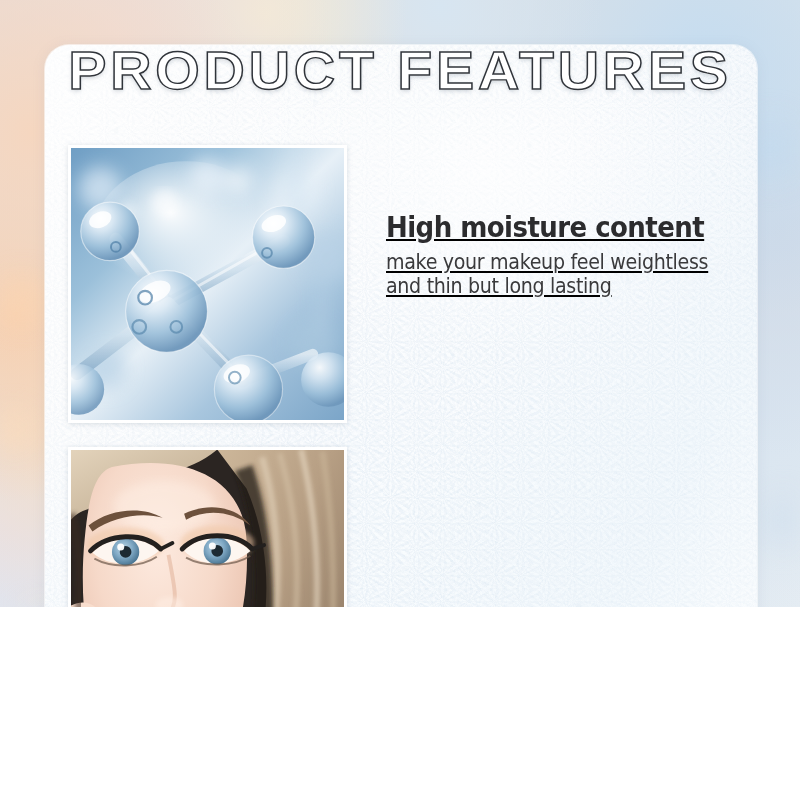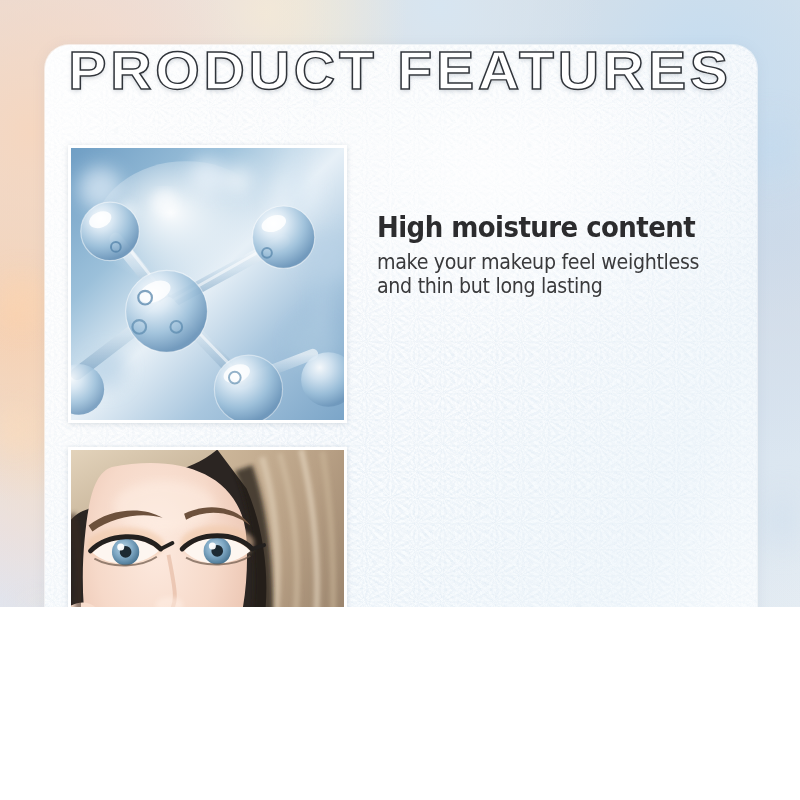--- a/index.html
+++ b/index.html
@@ -145,23 +145,24 @@
     flex: 0 0 auto;
     border: 3px solid #ffffff;
     box-shadow: 0 1px 5px rgba(110,130,150,0.25);
     overflow: hidden;
     position: relative;
     background: #cfe0ee;
   }
   .thumb svg { display: block; width: 100%; height: 100%; }
 
   .text-col {
-    margin-left: 30px;
+    margin-left: 39px;
     padding-top: 0;
     width: 400px;
+    text-decoration: underline;
   }
   #row-1 .text-col { padding-top: 68px; }
   #row-2 .text-col { padding-top: 78px; }
 
   .feature-heading {
     font-family: "DejaVu Sans", sans-serif;
     font-size: 28px;
     font-weight: 700;
     color: #2c2c2e;
     line-height: 1.08;

